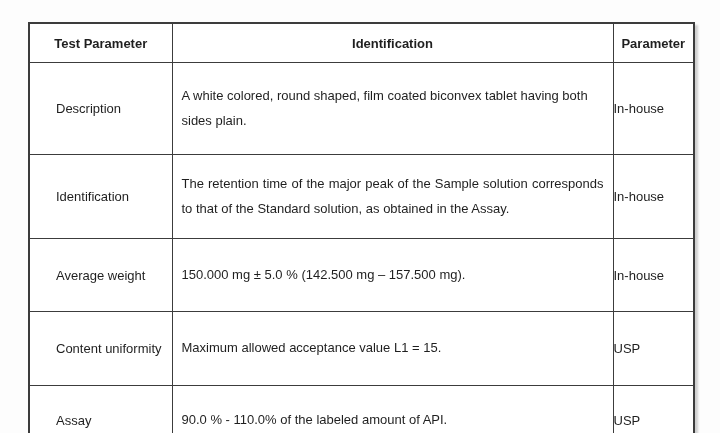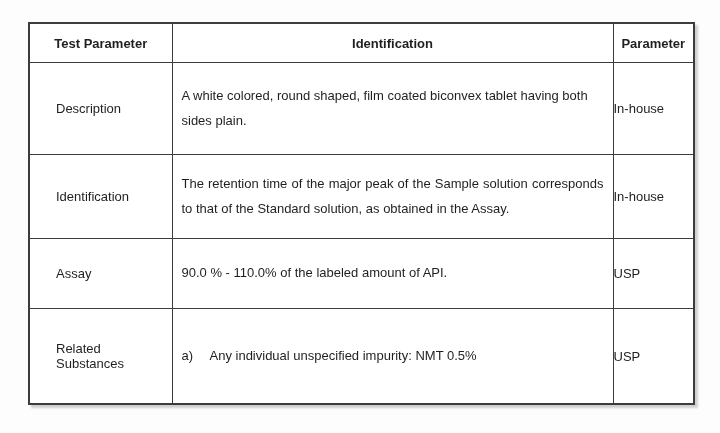--- a/index.html
+++ b/index.html
@@ -91,20 +91,30 @@
       <tr class="row-description">
         <td class="param">Description</td>
         <td class="spec">A white colored, round shaped, film coated biconvex tablet having both sides plain.</td>
         <td class="ref">In-house</td>
       </tr>
       <tr class="row-identification">
         <td class="param">Identification</td>
         <td class="spec">The retention time of the major peak of the Sample solution corresponds to that of the Standard solution, as obtained in the Assay.</td>
         <td class="ref">In-house</td>
       </tr>
+      <tr class="row-avgweight">
+        <td class="param">Average weight</td>
+        <td class="spec">150.000 mg ± 5.0 % (142.500 mg – 157.500 mg).</td>
+        <td class="ref">In-house</td>
+      </tr>
+      <tr class="row-content">
+        <td class="param">Content uniformity</td>
+        <td class="spec">Maximum allowed acceptance value L1 = 15.</td>
+        <td class="ref">USP</td>
+      </tr>
       <tr class="row-assay">
         <td class="param">Assay</td>
         <td class="spec">90.0 % - 110.0% of the labeled amount of API.</td>
         <td class="ref">USP</td>
       </tr>
       <tr class="row-related">
         <td class="param">Related Substances</td>
         <td class="spec">
           <div class="spec-list-item">
             <span class="marker">a)</span>

